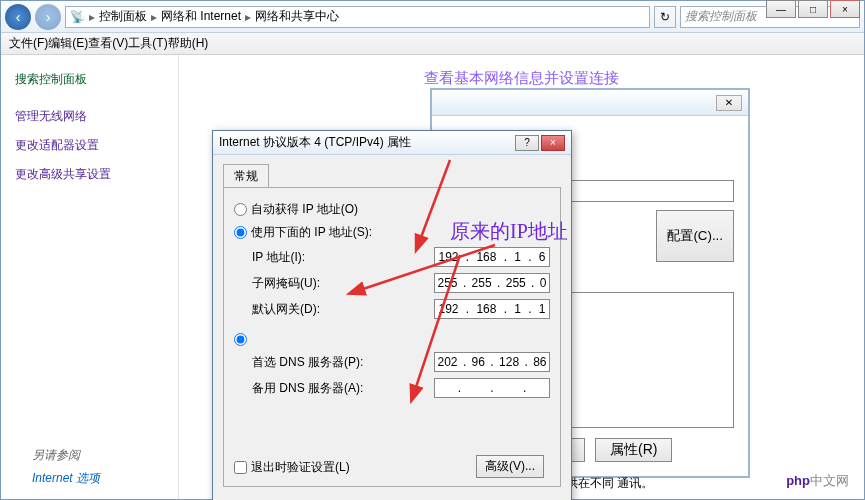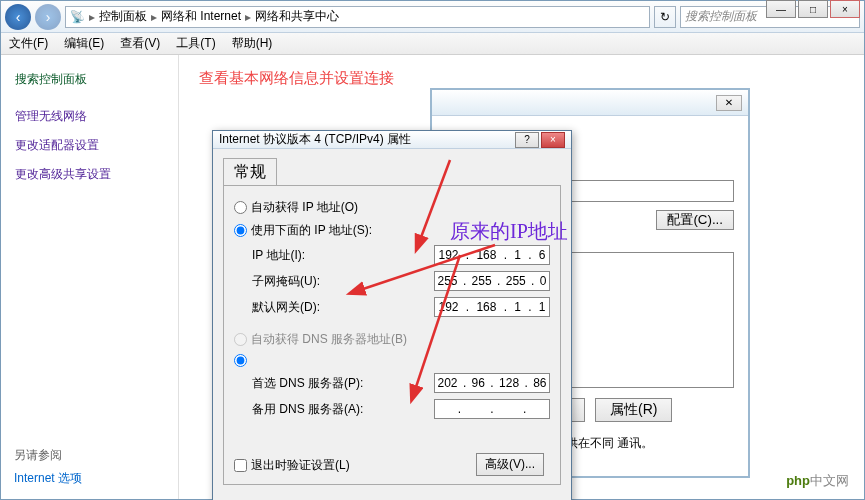--- a/index.html
+++ b/index.html
@@ -14,76 +14,76 @@
     
     .nav-bar { height: 32px; background: linear-gradient(#fdfdfd,#e8f0f7); border-bottom: 1px solid #c0d0e0; display: flex; align-items: center; padding: 0 4px; gap: 4px; }
     .nav-btn { width: 26px; height: 26px; border-radius: 50%; background: radial-gradient(#4a90d8,#2a5a98); display: flex; align-items: center; justify-content: center; color: #fff; font-size: 14px; cursor: pointer; }
     .breadcrumb { flex: 1; height: 22px; border: 1px solid #a0b0c0; background: #fff; display: flex; align-items: center; padding: 0 4px; gap: 4px; font-size: 12px; }
     .breadcrumb span { cursor: pointer; }
     .breadcrumb .sep { color: #666; }
     .refresh-btn { width: 22px; height: 22px; border: 1px solid #a0b0c0; display: flex; align-items: center; justify-content: center; cursor: pointer; }
     .search-box { width: 180px; height: 22px; border: 1px solid #a0b0c0; background: #fff; display: flex; align-items: center; padding: 0 4px; color: #888; font-style: italic; }
     
     
-    .menu-bar { height: 22px; background: linear-gradient(#f8f8f8,#ececec); border-bottom: 1px solid #d0d0d0; display: flex; align-items: center; padding: 0 8px; gap: 16px; font-size: 12px; }
+    .menu-bar { height: 22px; background: linear-gradient(#f8f8f8,#ececec); border-bottom: 1px solid #d0d0d0; display: flex; align-items: center; padding: 0 8px; gap: 0; font-size: 12px; }
     .menu-bar span { cursor: pointer; }
     
     
     .main { display: flex; height: calc(100% - 54px); }
     .sidebar { width: 178px; background: #fff; border-right: 1px solid #e0e0e0; padding: 10px 0; }
     .sidebar-title { padding: 6px 14px; color: #0a5a2a; font-size: 12px; }
     .sidebar-link { padding: 6px 14px; color: #4c1d95; cursor: pointer; font-size: 12px; }
-    .sidebar-bottom { position: absolute; bottom: 10px; left: 14px; }
+    .sidebar-bottom { position: absolute; bottom: 10px; left: 32px; font-style: italic; }
     .sidebar-bottom div { color: #0066cc; padding: 3px 0; cursor: pointer; }
     .sidebar-bottom .heading { color: #666; cursor: default; }
     
     .content { flex: 1; padding: 14px 20px; position: relative; background: #fff; }
-    .content-title { color: #ef4444; font-size: 15px; margin-bottom: 10px; }
+    .content-title { color: #8b5cf6; font-size: 15px; margin-bottom: 10px; text-align: center; }
     
     
     .bg-panel { position: absolute; top: 88px; left: 430px; width: 320px; height: 390px; border: 2px solid #9bb8d0; background: #fff; z-index: 1; }
     .bg-panel-title { height: 26px; background: linear-gradient(#fff,#e0ecf5); border-bottom: 1px solid #c0d0e0; display: flex; align-items: center; justify-content: flex-end; padding: 0 6px; }
     .bg-close { width: 26px; height: 16px; background: linear-gradient(#f5f5f5,#e5e5e5); border: 1px solid #aaa; display: flex; align-items: center; justify-content: center; font-size: 10px; cursor: pointer; }
     .bg-panel-body { padding: 14px; font-size: 12px; }
     .bg-field { border: 1px solid #888; padding: 3px 6px; margin-bottom: 8px; background: #fff; }
-    .bg-config-btn { float: right; border: 1px solid #888; padding: 0 10px; background: linear-gradient(#f5f5f5,#e5e5e5); cursor: pointer; margin-bottom: 10px; }
+    .bg-config-btn { float: right; border: 1px solid #888; padding: 16px 10px; background: linear-gradient(#f5f5f5,#e5e5e5); cursor: pointer; margin-bottom: 18px; }
     .bg-list { border: 1px solid #888; padding: 4px; margin-top: 6px; }
     .bg-list div { padding: 2px; }
     .bg-btns { display: flex; gap: 10px; margin-top: 10px; justify-content: center; }
     .bg-btns button { border: 1px solid #888; padding: 2px 14px; background: linear-gradient(#f5f5f5,#e5e5e5); cursor: pointer; font-size: 14px; }
     .bg-desc { margin-top: 12px; line-height: 1.5; }
     
     
     .dialog { position: absolute; top: 130px; left: 212px; width: 360px; height: 380px; border: 1px solid #5a7a98; background: #f0f0f0; z-index: 5; box-shadow: 2px 2px 8px rgba(0,0,0,0.3); }
-    .dialog-titlebar { height: 18px; background: linear-gradient(#fff,#e5eef5); border-bottom: 1px solid #c0d0e0; display: flex; align-items: center; justify-content: space-between; padding: 0 6px; font-size: 12px; }
+    .dialog-titlebar { height: 24px; background: linear-gradient(#fff,#e5eef5); border-bottom: 1px solid #c0d0e0; display: flex; align-items: center; justify-content: space-between; padding: 0 6px; font-size: 12px; }
     .dialog-titlebar-btns { display: flex; gap: 2px; }
     .dlg-btn { width: 24px; height: 16px; border: 1px solid #888; background: linear-gradient(#f5f5f5,#e0e0e0); display: flex; align-items: center; justify-content: center; font-size: 10px; cursor: pointer; }
     .dlg-btn.close { background: linear-gradient(#e88,#c44); color: #fff; border-color: #a33; }
     .dialog-body { padding: 8px 10px; }
-    .tab { display: inline-block; border: 1px solid #aaa; border-bottom: none; padding: 3px 10px; background: #f0f0f0; position: relative; top: 1px; font-size: 16px; }
+    .tab { display: inline-block; border: 1px solid #aaa; border-bottom: none; padding: 3px 10px; background: #f0f0f0; position: relative; top: 1px; font-size: 12px; }
     .tab-panel { border: 1px solid #aaa; background: #f0f0f0; padding: 10px; height: 300px; position: relative; }
     .instruction { font-size: 11px; line-height: 1.4; margin-bottom: 10px; }
     .radio-row { display: flex; align-items: center; gap: 4px; padding: 3px 0; font-size: 12px; }
     .radio-row input { margin: 0; }
     .radio-row.disabled { color: #888; }
     .ip-row { display: flex; align-items: center; justify-content: space-between; padding: 3px 0 3px 18px; font-size: 12px; }
     .ip-input { width: 116px; height: 20px; border: 1px solid #888; background: #fff; display: flex; align-items: center; justify-content: space-around; font-family: monospace; font-size: 12px; }
     .ip-input span { text-align: center; }
     .ip-input .dot { width: 4px; }
     .checkbox-row { position: absolute; bottom: 10px; left: 10px; display: flex; align-items: center; gap: 4px; font-size: 12px; }
     .advanced-btn { position: absolute; bottom: 8px; right: 16px; border: 1px solid #888; padding: 2px 8px; background: linear-gradient(#f5f5f5,#e5e5e5); cursor: pointer; font-size: 12px; }
     .dialog-footer { display: flex; justify-content: flex-end; gap: 8px; padding: 6px 10px; }
     
     
     .annotation { position: absolute; color: #6d28d9; font-size: 20px; font-family: KaiTi, serif; z-index: 10; pointer-events: none; }
     .arrow-svg { position: absolute; z-index: 9; pointer-events: none; }
     
     
     .logo { position: absolute; bottom: 6px; right: 6px; background: rgba(255,255,255,0.9); border-radius: 12px; padding: 4px 10px; font-size: 13px; color: #888; z-index: 20; }
-    .logo b { color: #4d7c0f; }
+    .logo b { color: #4c1d95; }
     
     .trunc { padding-left: 14px; color: #333; margin-top: 20px; }
   </style>
 </head>
 <body>
 
 <div class="window-frame">
   <div class="titlebar-controls">
     <div class="titlebar-btn">—</div>
     <div class="titlebar-btn">□</div>
@@ -213,24 +213,20 @@
             <span class="dot">.</span>
           <span>168</span>
             <span class="dot">.</span>
           <span>1</span>
             <span class="dot">.</span>
           <span>1</span>
         </div>
       </div>
 
       <div style="height:8px"></div>
-      <div class="radio-row disabled">
-        <input type="radio" name="dns" disabled="" style="">
-        <span>自动获得 DNS 服务器地址(B)</span>
-      </div>
       <div class="radio-row">
         <input type="radio" name="dns" checked="" style="">
       </div>
 
       <div class="ip-row">
         <span>首选 DNS 服务器(P):</span>
         <div class="ip-input">
           <span>202</span>
             <span class="dot">.</span>
           <span>96</span>

